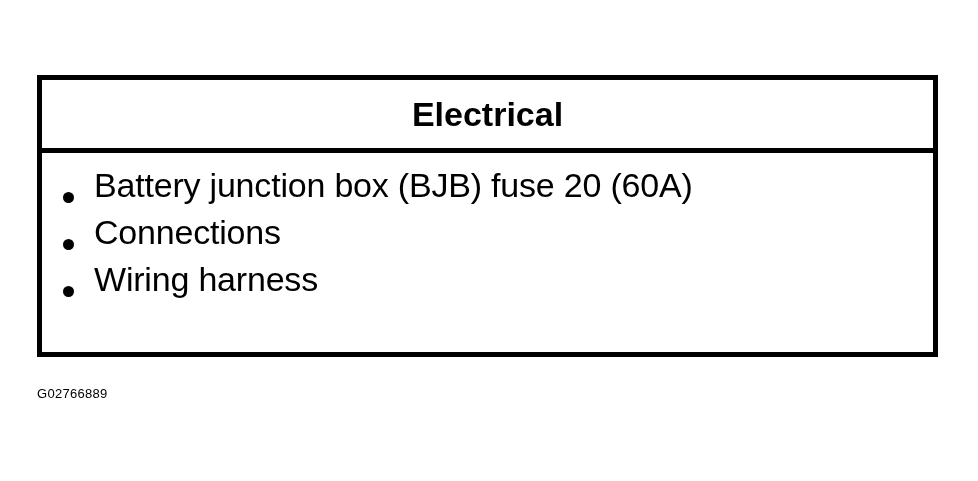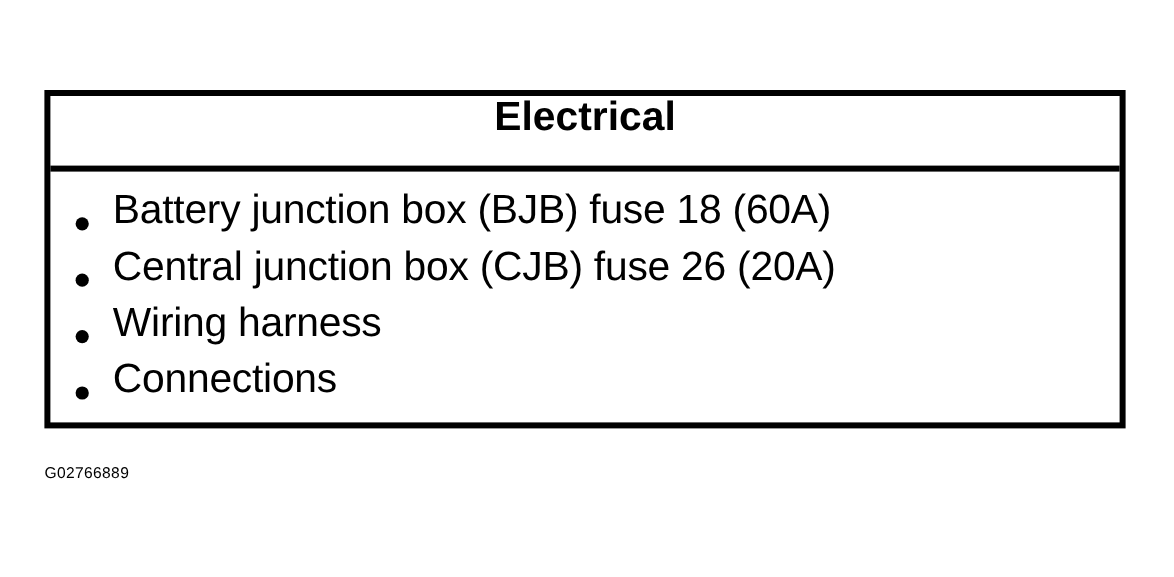--- a/index.html
+++ b/index.html
@@ -23,24 +23,25 @@
     left: 37px;
     top: 75px;
     width: 901px;
     height: 282px;
     box-sizing: border-box;
     border: 5px solid #000000;
     background: #ffffff;
   }
 
   .callout-header {
-    height: 63px;
+    height: 73px;
     box-sizing: border-box;
     border-bottom: 5px solid #000000;
     display: flex;
+    align-items: center;
     justify-content: center;
   }
 
   .callout-header-title {
     font-size: 34px;
     font-weight: bold;
     line-height: 1;
     letter-spacing: 0px;
     white-space: nowrap;
   }
@@ -110,42 +111,36 @@
     <div class="callout-header-title">Electrical</div>
   </div>
 
   <div class="callout-body">
     <ul class="item-list">
 
       <li class="item-row">
         <span class="item-bullet">
             <span class="dot"></span>
           </span>
-        <span class="item-label">Battery junction box (BJB) fuse 18 (60A)</span>
+        <span class="item-label">Battery junction box (BJB) fuse 20 (60A)</span>
       </li>
+
 
       <li class="item-row">
         <span class="item-bullet">
             <span class="dot"></span>
           </span>
-        <span class="item-label">Central junction box (CJB) fuse 26 (20A)</span>
+        <span class="item-label">Connections</span>
       </li>
 
       <li class="item-row">
         <span class="item-bullet">
             <span class="dot"></span>
           </span>
         <span class="item-label">Wiring harness</span>
-      </li>
-
-      <li class="item-row">
-        <span class="item-bullet">
-            <span class="dot"></span>
-          </span>
-        <span class="item-label">Connections</span>
       </li>
 
     </ul>
   </div>
 
 </div>
 
 <div class="figure-caption">G02766889</div>
 
 </body></html>

